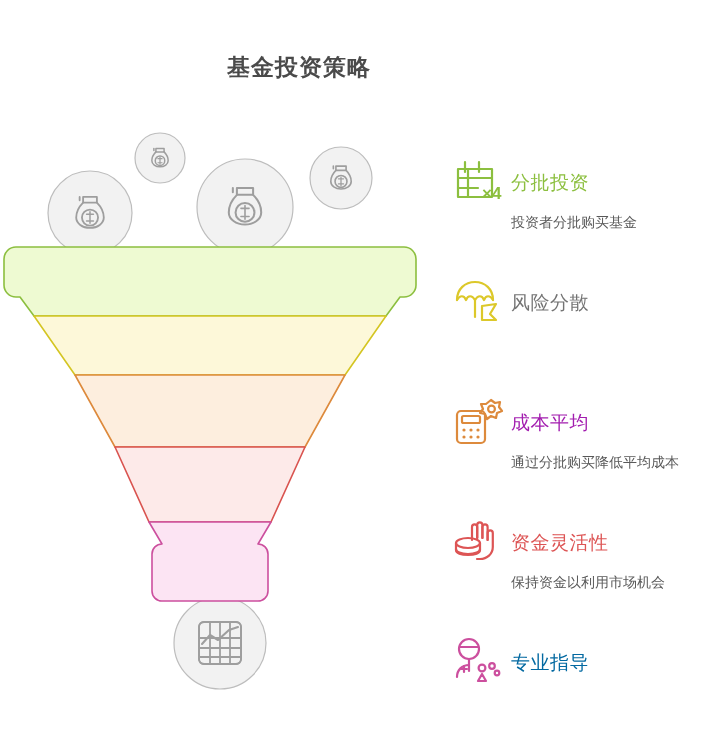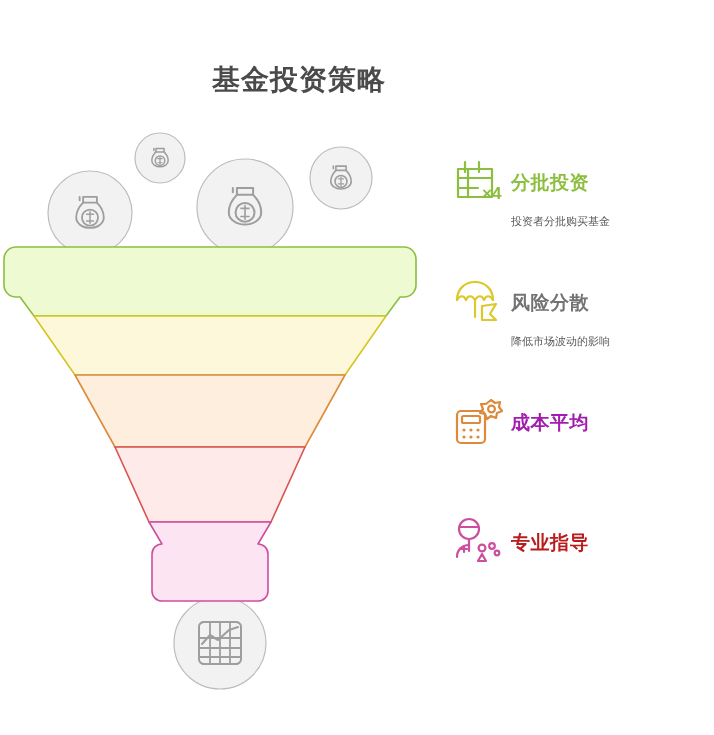--- a/index.html
+++ b/index.html
@@ -13,24 +13,24 @@
     position: relative;
     overflow: hidden;
     font-family: "Liberation Sans", "DejaVu Sans", sans-serif;
     -webkit-font-smoothing: antialiased;
   }
 
   
   #page-title {
     position: absolute;
     left: 0;
-    top: 61px;
+    top: 52px;
     width: 598px;
     text-align: center;
-    font-size: 28px;
+    font-size: 23px;
     font-weight: bold;
     color: #4a4a4a;
     letter-spacing: 1px;
   }
 
   
   #funnel-area {
     position: absolute;
     left: 0;
     top: 110px;
@@ -59,29 +59,29 @@
     left: 5px;
     top: 8px;
     width: 54px;
     height: 54px;
   }
   .item-title {
     position: absolute;
     left: 64px;
     top: 22px;
     font-size: 19px;
-    font-weight: bold;
+    font-weight: normal;
     letter-spacing: 0.5px;
     white-space: nowrap;
   }
   .item-desc {
     position: absolute;
     left: 64px;
     top: 66px;
-    font-size: 11px;
+    font-size: 14px;
     color: #595959;
     white-space: nowrap;
   }
 </style>
 </head>
 <body>
 
 <div id="page-title">基金投资策略</div>
 
 <div id="funnel-area">
@@ -182,21 +182,20 @@
       <svg width="54" height="54" viewBox="0 0 54 54">
         <g fill="none" stroke="#dcc82a" stroke-width="2.2" stroke-linecap="round" stroke-linejoin="round">
           <path d="M5,24 C5,13 13,6 23,6 C33,6 41,13 41,24"></path>
           <path d="M5,24 C8,19 12,19 14,24 C16,19 20,19 23,24 C26,19 30,19 32,24 C34,19 38,19 41,24"></path>
           <path d="M23,24 L23,41"></path>
           <path d="M30,30 L44,28 L38,38 L44,44 L30,44 Z"></path>
         </g>
       </svg>
     </div>
     <div class="item-title" style="color:#737373">风险分散</div>
-    <div class="item-desc">降低市场波动的影响</div>
   </div>
 
   <div class="strategy-item">
     <div class="item-icon">
       <svg width="54" height="54" viewBox="0 0 54 54">
         <g fill="none" stroke="#dd8a3c" stroke-width="2.2" stroke-linecap="round" stroke-linejoin="round">
           <rect x="5" y="15" width="28" height="32" rx="4"></rect>
           <rect x="10" y="20" width="18" height="7" rx="1.5"></rect>
           <circle cx="12" cy="34" r="1.6" fill="#dd8a3c" stroke="none"></circle>
           <circle cx="19" cy="34" r="1.6" fill="#dd8a3c" stroke="none"></circle>
@@ -204,34 +203,53 @@
           <circle cx="12" cy="41" r="1.6" fill="#dd8a3c" stroke="none"></circle>
           <circle cx="19" cy="41" r="1.6" fill="#dd8a3c" stroke="none"></circle>
           <circle cx="26" cy="41" r="1.6" fill="#dd8a3c" stroke="none"></circle>
           <path d="M39,4 L43,7 L48,6 L47,11 L50,15 L45,17 L44,22 L39,20 L35,23
                    L33,18 L28,17 L31,13 L29,8 L34,8 Z"></path>
           <circle cx="39.5" cy="13" r="3.4"></circle>
         </g>
       </svg>
     </div>
     <div class="item-title" style="color:#a21caf">成本平均</div>
-  </div>
-
+    <div class="item-desc">通过分批购买降低平均成本</div>
+  </div>
+
+  <div class="strategy-item">
+    <div class="item-icon">
+      <svg width="54" height="54" viewBox="0 0 54 54">
+        <g fill="none" stroke="#dd5555" stroke-width="2.2" stroke-linecap="round" stroke-linejoin="round">
+          <ellipse cx="16" cy="27" rx="12" ry="5"></ellipse>
+          <path d="M4,27 L4,34 C4,37 9,39 16,39 C23,39 28,37 28,34 L28,27"></path>
+          <path d="M4,33 C4,36 9,38 16,38 C23,38 28,36 28,33"></path>
+          <path d="M20,24 L20,11 A2.6,2.6 0 0 1 25.2,11 L25.2,22"></path>
+          <path d="M25.2,22 L25.2,9 A2.6,2.6 0 0 1 30.4,9 L30.4,22"></path>
+          <path d="M30.4,22 L30.4,11 A2.6,2.6 0 0 1 35.6,11 L35.6,24"></path>
+          <path d="M35.6,24 L35.6,17 A2.6,2.6 0 0 1 40.8,17 L40.8,31
+                   C40.8,38 35,43 28,43 L25,43"></path>
+        </g>
+      </svg>
+    </div>
+    <div class="item-title" style="color:#dd5555">资金灵活性</div>
+    <div class="item-desc">保持资金以利用市场机会</div>
+  </div>
 
   <div class="strategy-item">
     <div class="item-icon">
       <svg width="54" height="54" viewBox="0 0 54 54">
         <g fill="none" stroke="#cc4f9e" stroke-width="2.2" stroke-linecap="round" stroke-linejoin="round">
           <circle cx="17" cy="13" r="10"></circle>
           <path d="M8,11 L26,11"></path>
           <path d="M17,23 L17,35"></path>
           <path d="M5,41 C5,34 10,29 17,29"></path>
           <path d="M9,33 L15,33 M12,30 L12,36"></path>
           <circle cx="30" cy="32" r="3.4"></circle>
           <circle cx="40" cy="30" r="2.8"></circle>
           <circle cx="45" cy="37" r="2.3"></circle>
           <path d="M34,45 L30,38 L26,45 Z"></path>
         </g>
       </svg>
     </div>
-    <div class="item-title" style="color:#b91c1c">专业指导</div>
+    <div class="item-title" style="color:#0369a1">专业指导</div>
   </div>
 </div>
 
 </body></html>

